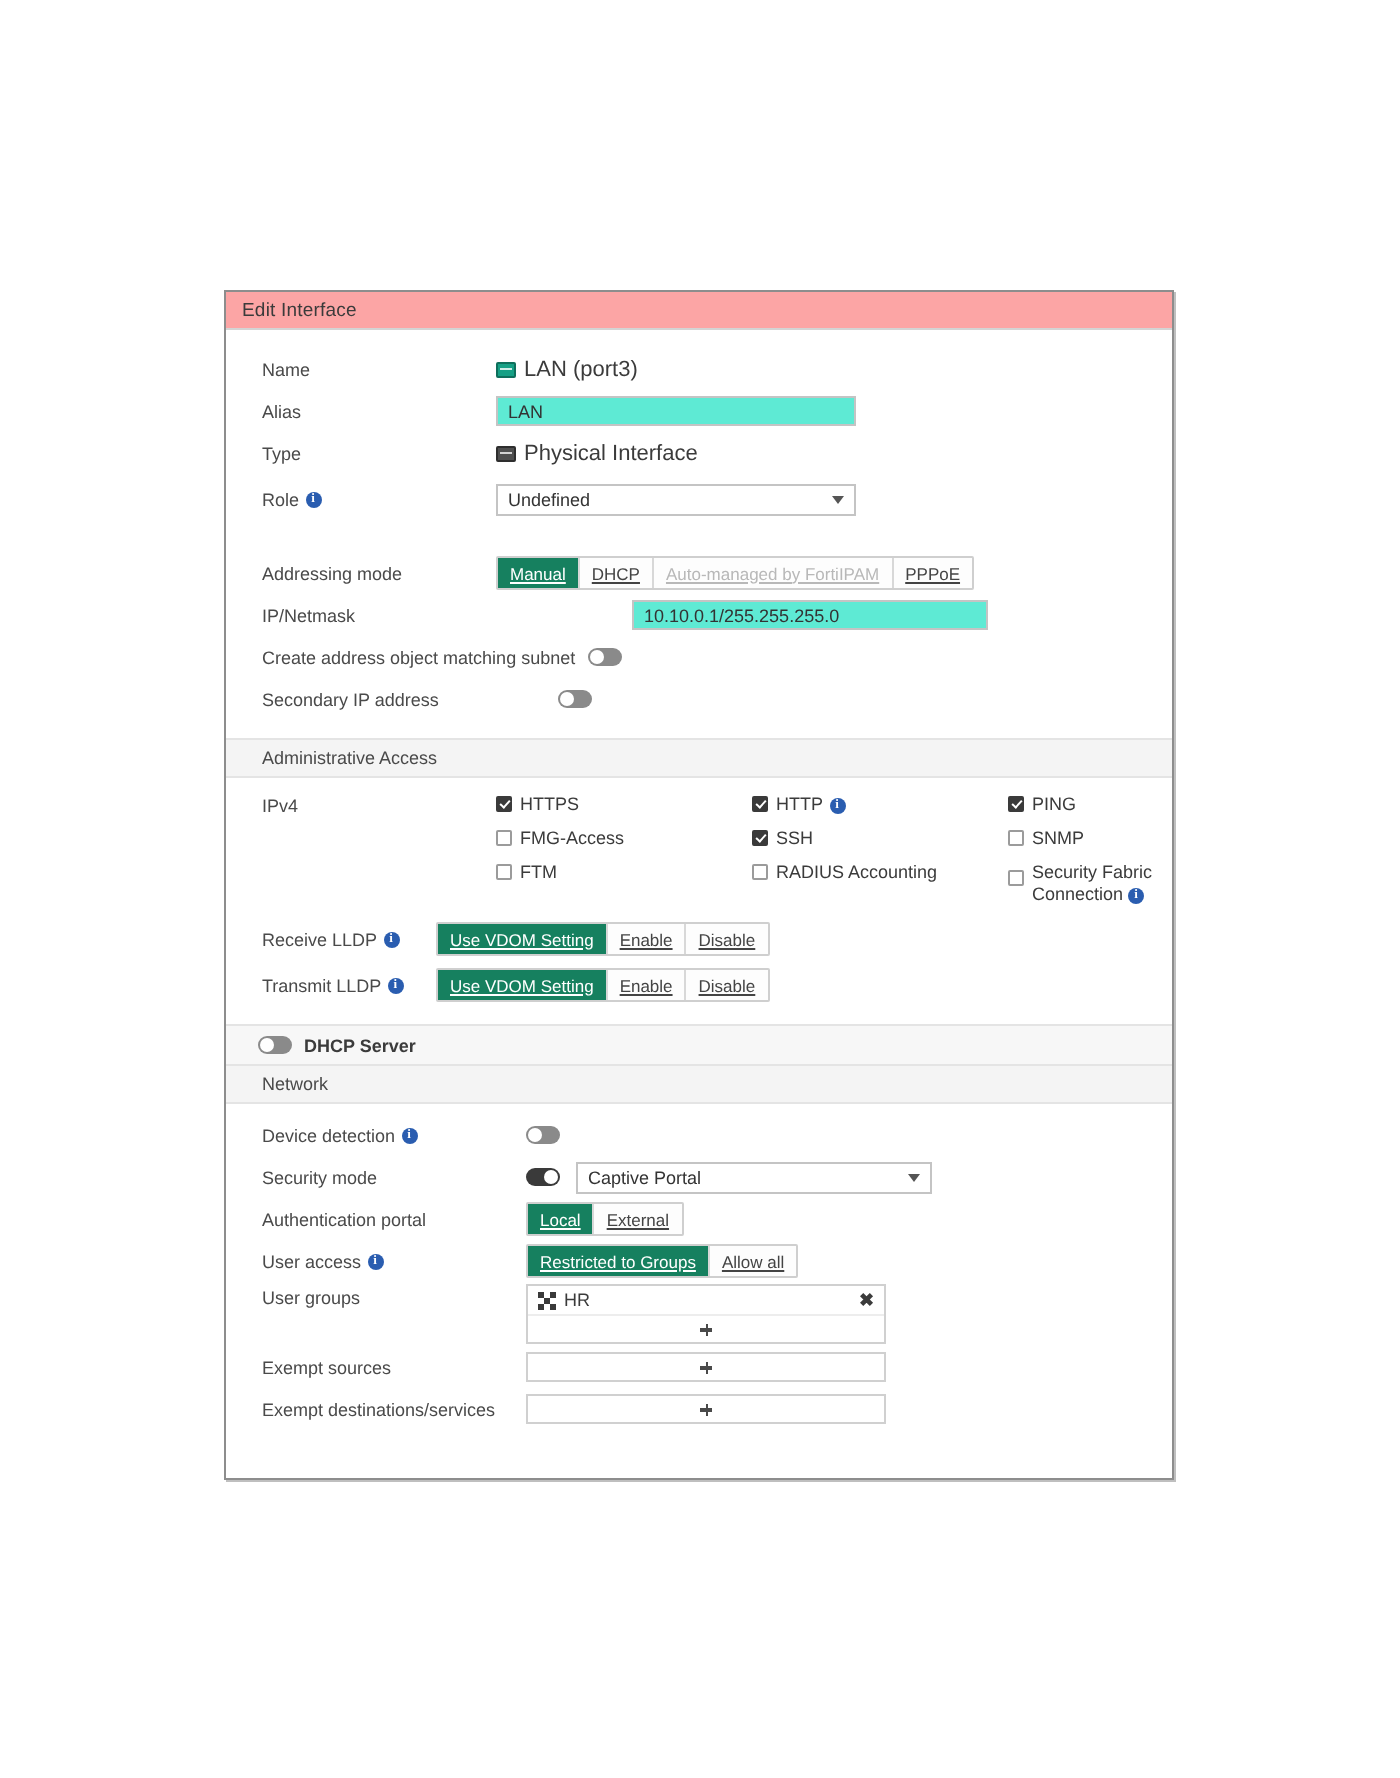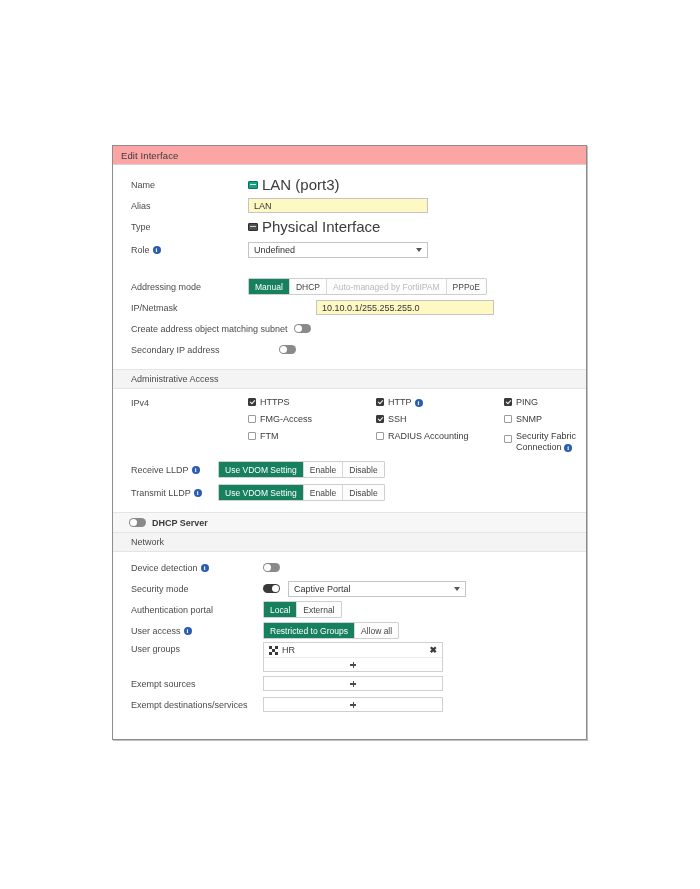--- a/index.html
+++ b/index.html
@@ -101,21 +101,21 @@
     font-weight: bold;
     font-family: "Liberation Serif", serif;
     vertical-align: middle;
     flex: 0 0 auto;
   }
 
   
   .input {
     height: 15px;
     border: 1px solid #c4c4c4;
-    background: #fef9c3;
+    background: #5eead4;
     font-size: 9px;
     color: #333;
     display: flex;
     align-items: center;
     padding: 0 5px;
     box-sizing: border-box;
   }
   .input-alias { width: 180px; }
   .input-ip    { width: 178px; }
 
@@ -136,21 +136,21 @@
   .select-sec  { width: 178px; margin-left: 8px; }
   .caret {
     width: 0; height: 0;
     border-left: 3.5px solid transparent;
     border-right: 3.5px solid transparent;
     border-top: 4px solid #555;
   }
 
   
   .val-text {
-    font-size: 15px;
+    font-size: 11px;
     color: #3b3b3b;
     display: flex;
     align-items: center;
     gap: 4px;
   }
   .ico-if {
     width: 10px; height: 8px;
     background: #16a085;
     border: 1px solid #0e6f5c;
     border-radius: 1px;
@@ -205,20 +205,21 @@
     font-size: 8.5px;
     color: #444;
     padding: 0 6px;
     display: flex;
     align-items: center;
     border-right: 1px solid #d8d8d8;
     background: #fdfdfd;
     white-space: nowrap;
     height: 100%;
     box-sizing: border-box;
+    text-decoration: underline;
   }
   .seg .btn:last-child { border-right: none; }
   .seg .btn.active {
     background: #16805f;
     color: #ffffff;
   }
   .seg .btn.disabled {
     color: #b8b8b8;
     background: #fdfdfd;
   }

